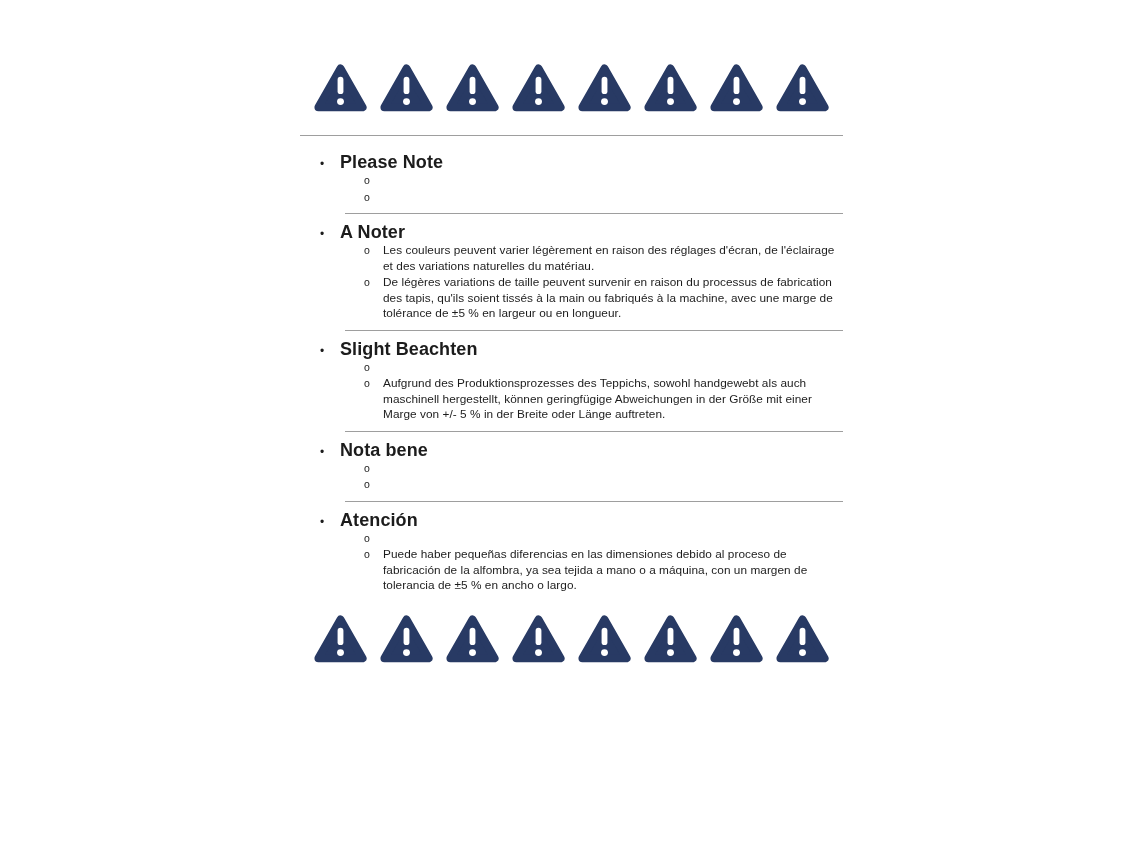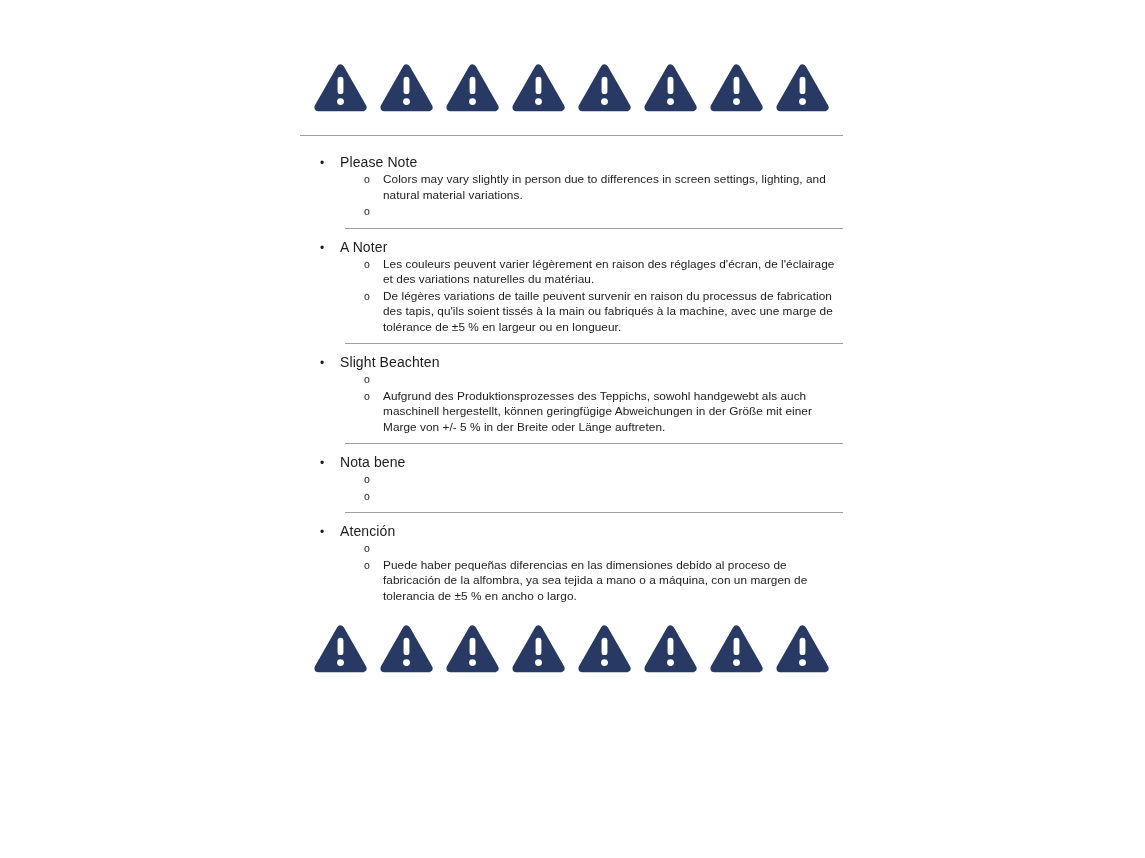--- a/index.html
+++ b/index.html
@@ -37,22 +37,22 @@
     padding-left: 20px;
     margin-top: 11px;
   }
   .sections .section:first-child .heading-row { margin-top: 19px; }
   .bullet-marker {
     width: 20px;
     font-size: 12px;
     flex: 0 0 20px;
   }
   .heading {
-    font-size: 14px;
-    font-weight: normal;
+    font-size: 18px;
+    font-weight: bold;
     margin: 0;
     line-height: 15px;
     letter-spacing: 0.1px;
   }
   .bullet-list { margin-top: 2px; }
   .sub-item {
     display: flex;
     padding-left: 64px;
     margin-top: 1px;
   }
@@ -148,21 +148,20 @@
     <hr class="top-divider">
     <div class="sections">
   <section class="section">
     <div class="heading-row">
       <span class="bullet-marker">•</span>
       <h3 class="heading">Please Note</h3>
     </div>
     <div class="bullet-list">
   <div class="sub-item">
     <span class="sub-marker">o</span>
-    <p class="sub-text">Colors may vary slightly in person due to differences in screen settings, lighting, and natural material variations.</p>
   </div>
 
   <div class="sub-item">
     <span class="sub-marker">o</span>
   </div>
 </div>
   <hr class="section-divider">
         </section>
 
   <section class="section">

